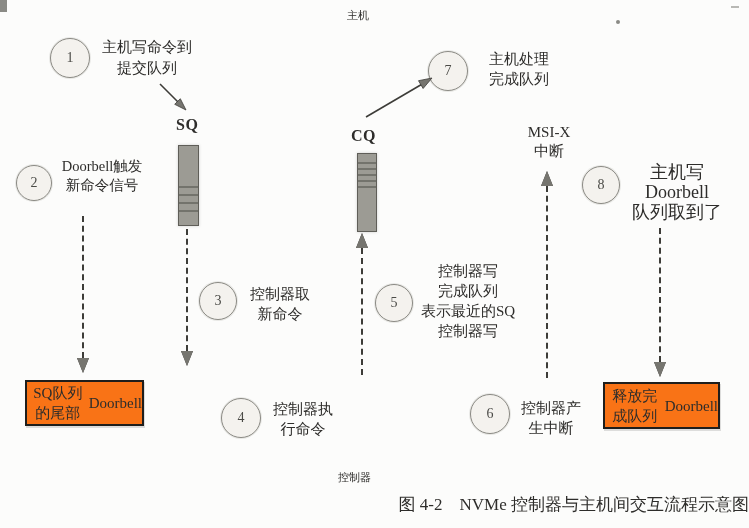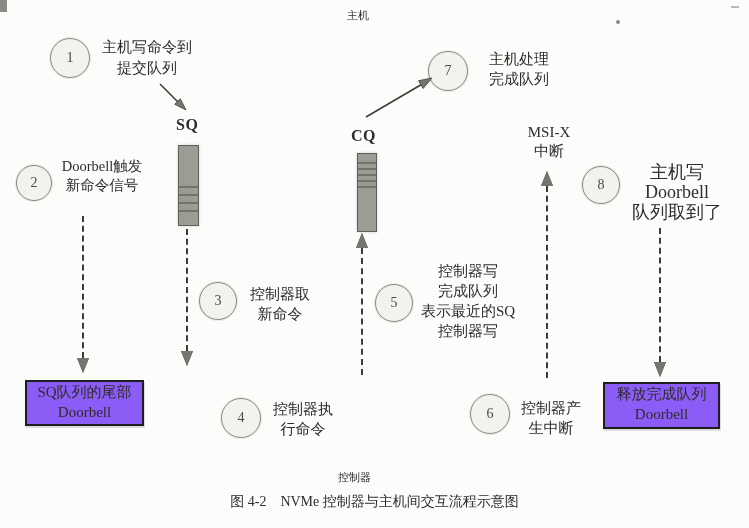--- a/index.html
+++ b/index.html
@@ -26,25 +26,25 @@
   }
   .stripe{position:absolute;left:0;right:0;height:1.5px;background:rgba(50,50,45,.38);}
   .qlabel{font-size:16px;font-weight:700;letter-spacing:.5px;}
   .dash{width:0;border-left:2px dashed var(--arrow,#3d3c38);}
   .ah{width:0;height:0;}
   .ah-down{border-left:6px solid transparent;border-right:6px solid transparent;
            border-top:15px solid var(--arrowhead,#76756f);filter:drop-shadow(0 0 .5px #3d3c38);}
   .ah-up{border-left:6px solid transparent;border-right:6px solid transparent;
          border-bottom:15px solid var(--arrowhead,#76756f);filter:drop-shadow(0 0 .5px #3d3c38);}
   .dbox{
-    background:#8b5cf6;border:2px solid #1f1e1c;
-    display:flex;flex-direction:column;align-items:center;justify-content:flex-start;
+    background:#f97316;border:2px solid #1f1e1c;
+    display:flex;flex-direction:row;align-items:center;justify-content:flex-start;
     font-size:15px;line-height:20px;text-align:center;box-shadow:1px 2px 0 rgba(0,0,0,.12);
   }
-  .caption{width:749px;text-align:center;font-size:14px;}
+  .caption{width:749px;text-align:right;font-size:17px;}
   .artifact{background:#8a8a85;}
   svg.overlay{position:absolute;left:0;top:0;pointer-events:none;}
 </style>
 </head>
 <body>
 
 <div class="canvas">
 
   <div class="abs artifact" style="left:0;top:0;width:7px;height:12px;"></div>
   <div class="abs artifact" style="left:616px;top:20px;width:4px;height:4px;border-radius:50%;"></div>

